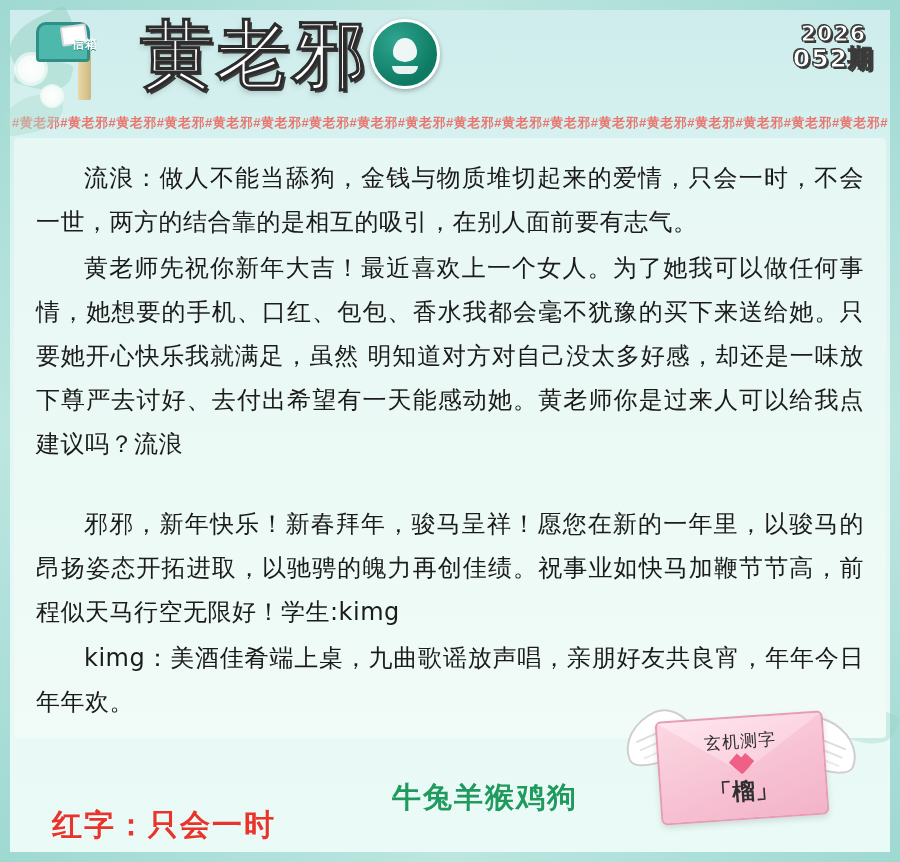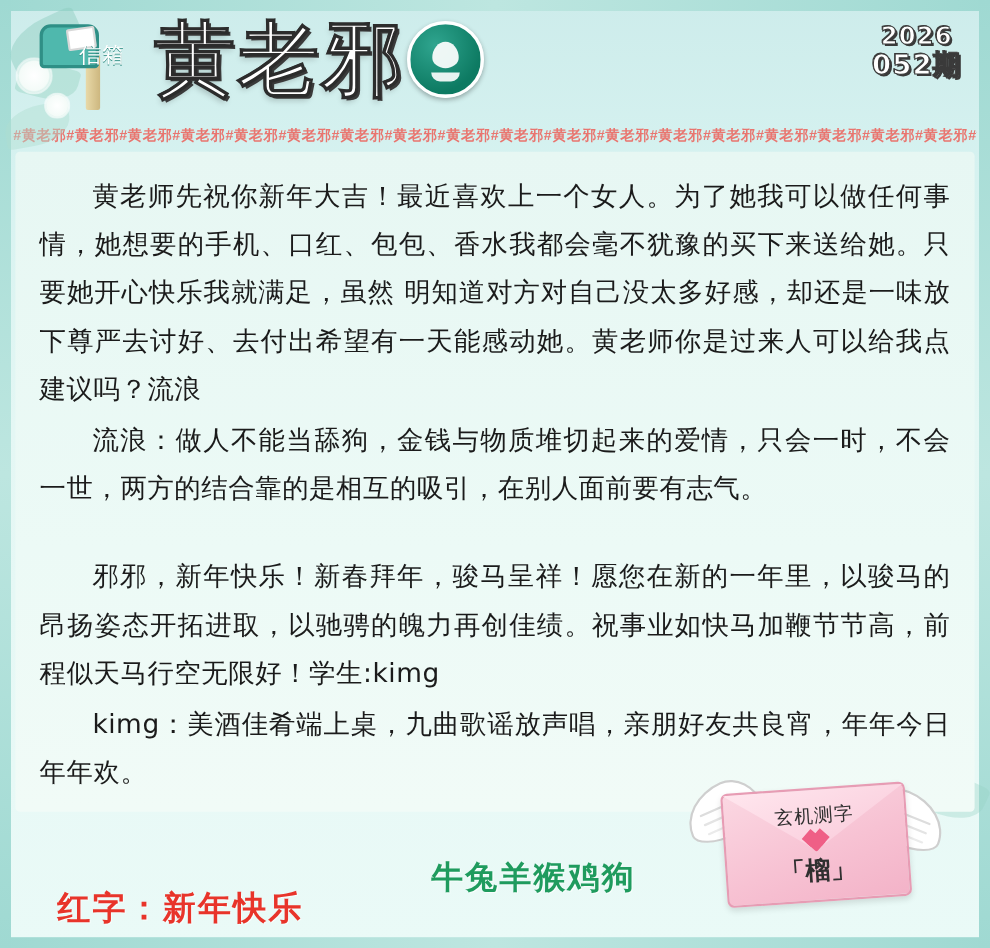--- a/index.html
+++ b/index.html
@@ -99,22 +99,22 @@
     background: #ffffff;
     border: 2px solid #d8d8d8;
     border-radius: 2px;
     box-sizing: border-box;
     transform: rotate(-8deg);
   }
   .mailbox .label {
     position: absolute;
     left: 46px; top: 20px;
     color: #ffffff;
-    font-size: 20px;
-    font-weight: normal;
+    font-size: 12px;
+    font-weight: bold;
     letter-spacing: 1px;
     text-shadow: 0 1px 0 #2c8a80;
     white-space: nowrap;
   }
 
   .title-wrap {
     position: absolute;
     left: 140px;
     top: 6px;
     display: flex;
@@ -372,38 +372,38 @@
 
     <div class="issue">
       <div class="year">2026</div>
       <div class="num">052期</div>
     </div>
   </div>
 
   <div class="hashbar">#黄老邪#黄老邪#黄老邪#黄老邪#黄老邪#黄老邪#黄老邪#黄老邪#黄老邪#黄老邪#黄老邪#黄老邪#黄老邪#黄老邪#黄老邪#黄老邪#黄老邪#黄老邪#黄老邪#黄老邪#黄老邪#黄老邪#黄老邪#黄老邪</div>
 
   <div class="paper">
+    <p class="para">流浪：做人不能当舔狗，金钱与物质堆切起来的爱情，只会一时，不会一世，两方的结合靠的是相互的吸引，在别人面前要有志气。</p>
     <p class="para">黄老师先祝你新年大吉！最近喜欢上一个女人。为了她我可以做任何事情，她想要的手机、口红、包包、香水我都会毫不犹豫的买下来送给她。只要她开心快乐我就满足，虽然 明知道对方对自己没太多好感，却还是一味放下尊严去讨好、去付出希望有一天能感动她。黄老师你是过来人可以给我点建议吗？流浪</p>
-    <p class="para">流浪：做人不能当舔狗，金钱与物质堆切起来的爱情，只会一时，不会一世，两方的结合靠的是相互的吸引，在别人面前要有志气。</p>
     <p class="para spacer-above">邪邪，新年快乐！新春拜年，骏马呈祥！愿您在新的一年里，以骏马的昂扬姿态开拓进取，以驰骋的魄力再创佳绩。祝事业如快马加鞭节节高，前程似天马行空无限好！学生:kimg</p>
     <p class="para">kimg：美酒佳肴端上桌，九曲歌谣放声唱，亲朋好友共良宵，年年今日年年欢。</p>
   </div>
 
   <div class="footer">
 
     <div class="envelope">
       <div class="wing left"></div>
       <div class="wing right"></div>
       <div class="env-body">
         <div class="env-flap"></div>
         <div class="env-text-top">玄机测字</div>
         <div class="env-heart"></div>
         <div class="env-text-main">「榴」</div>
       </div>
     </div>
 
-    <div class="redline">红字：新年快乐</div>
+    <div class="redline">红字：只会一时</div>
 
     <div class="zodiac">牛兔羊猴鸡狗</div>
 
   </div>
 
 </div>
 
 </body></html>

